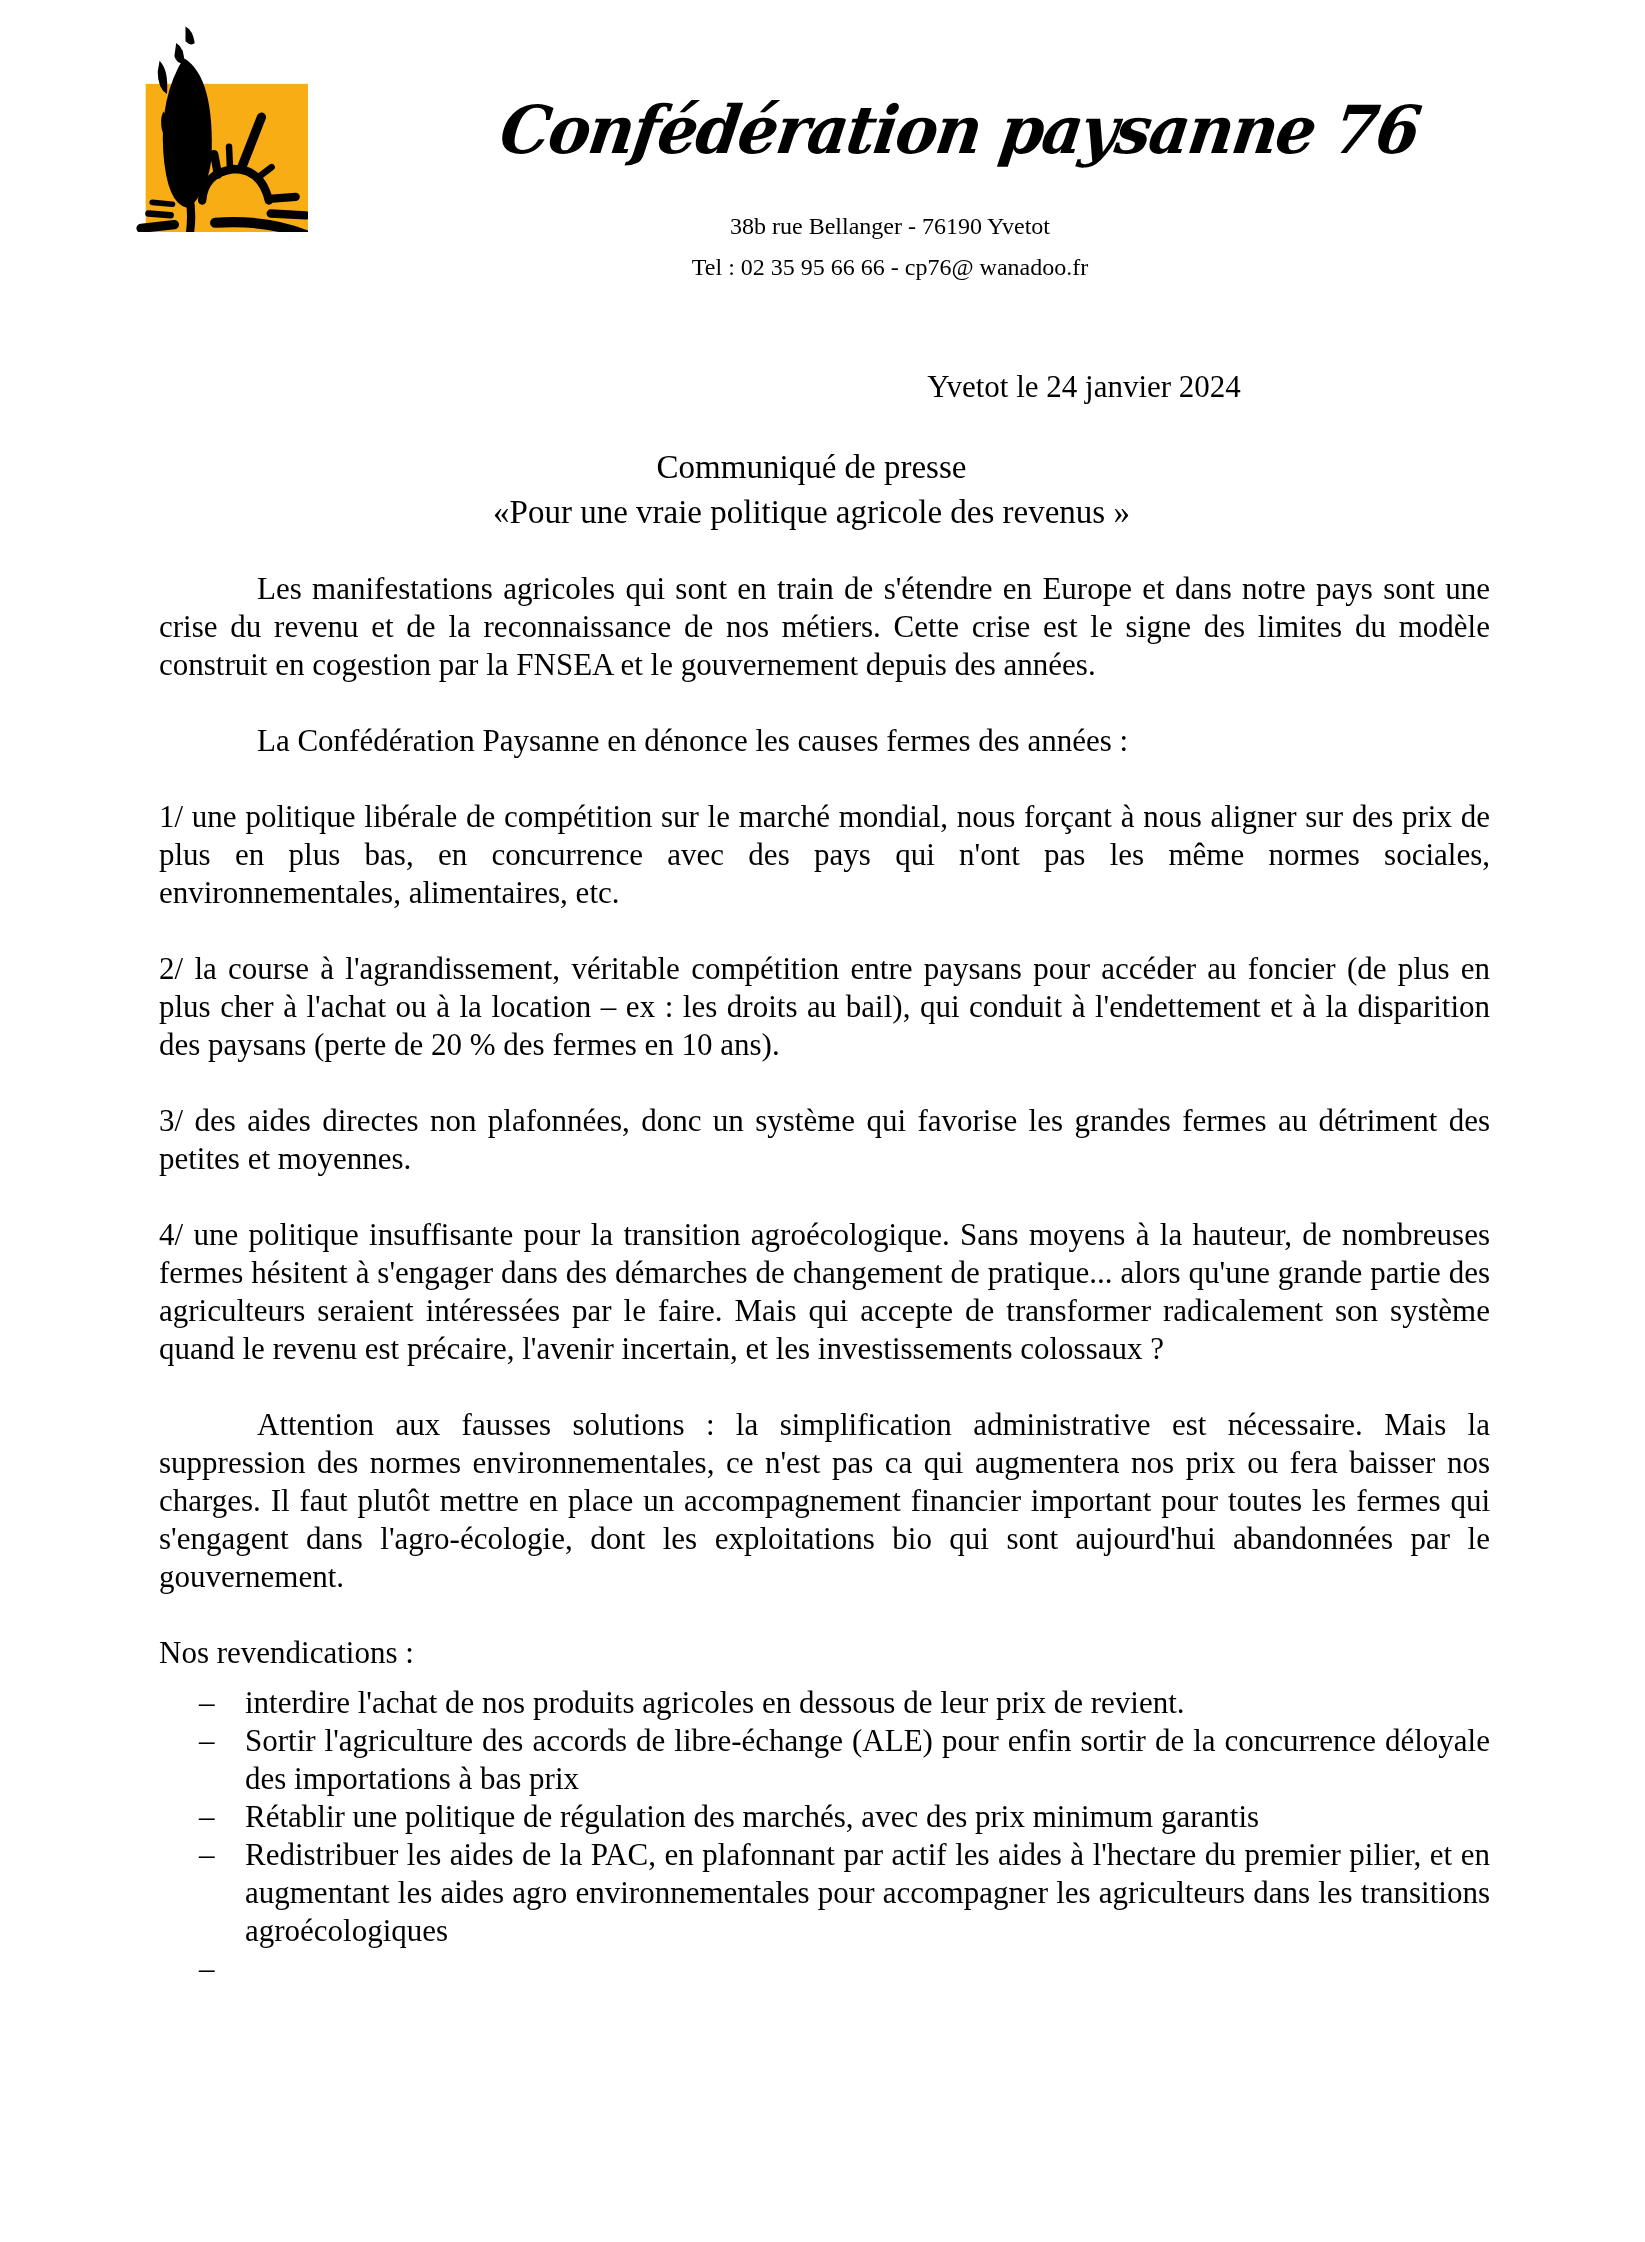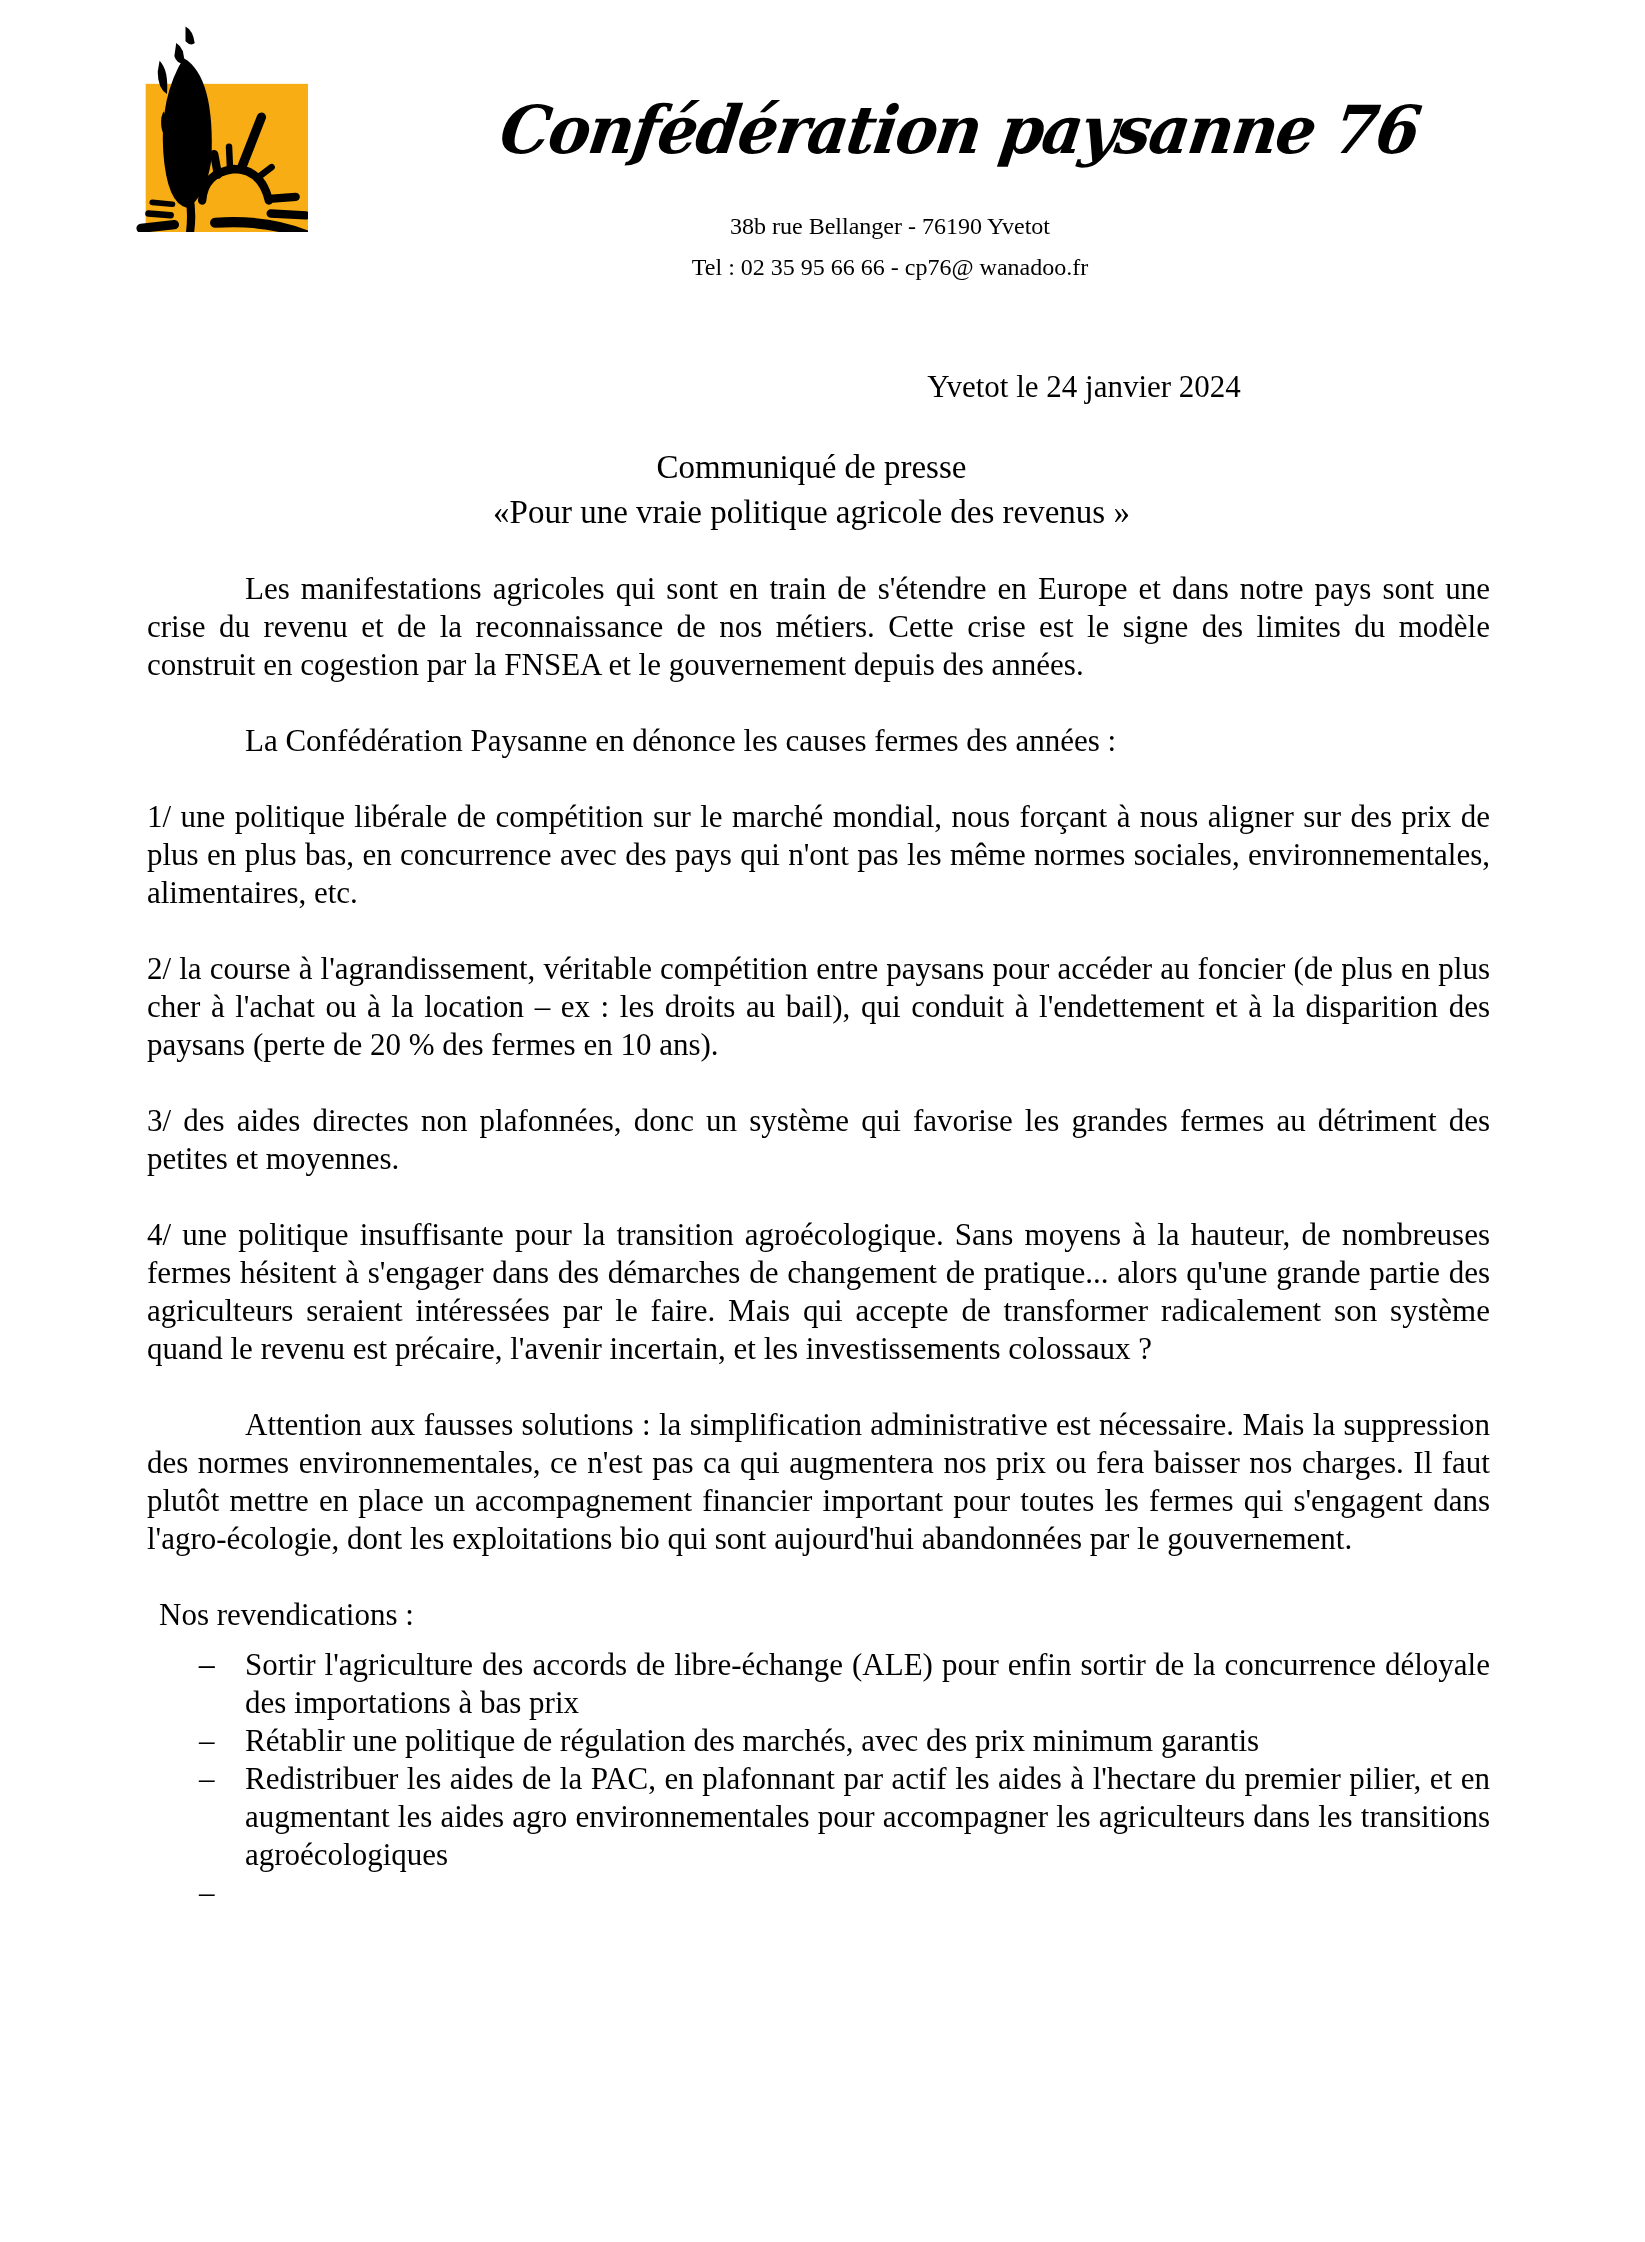--- a/index.html
+++ b/index.html
@@ -5,21 +5,21 @@
   html, body { margin: 0; padding: 0; background: #ffffff; }
   body { width: 1646px; height: 2243px; position: relative; overflow: hidden; color: #000; font-family: "Liberation Serif", "DejaVu Serif", serif; }
   .logo { position: absolute; left: 113px; top: 18.6px; width: 195px; height: 213px; }
   .org-title { position: absolute; left: 501px; top: 93px; width: 835px; font-family: "DejaVu Serif", serif; font-style: italic; font-weight: bold; font-size: 63px; letter-spacing: -1.9px; line-height: 74px; transform: skewX(-8deg) scaleY(1.05); white-space: nowrap; }
   .address { position: absolute; left: 519px; width: 742px; text-align: center; font-size: 24px; line-height: 41px; }
   .addr1 { top: 206px; }
   .addr2 { top: 247px; }
   .date { position: absolute; left: 890px; width: 388px; top: 367px; text-align: center; font-size: 31px; line-height: 39px; }
   .press { position: absolute; left: 371px; width: 881px; top: 445px; text-align: center; font-size: 33px; line-height: 45px; }
   .body { position: absolute; left: 147px; width: 1343px; top: 570px; font-size: 31px; line-height: 38px; text-align: justify; }
-  .body p { margin: 0 0 38px 0; }
+  .body p { margin: 0 0 38px 12px; }
   .indent { text-indent: 98px; }
   .list { margin: 0; padding: 0; list-style: none; }
   .list li { position: relative; padding-left: 98px; }
   .dash { position: absolute; left: 52px; top: 0; }
   .heading { margin: 12px; }
 </style>
 </head>
 <body>
 
 <div class="logo">
@@ -61,20 +61,20 @@
 <div class="body">
   <p class="indent">Les manifestations agricoles qui sont en train de s'étendre en Europe et dans notre pays sont une crise du revenu et de la reconnaissance de nos métiers. Cette crise est le signe des limites du modèle construit en cogestion par la FNSEA et le gouvernement depuis des années.</p>
   <p class="indent">La Confédération Paysanne en dénonce les causes fermes des années :</p>
   <p>1/ une politique libérale de compétition sur le marché mondial, nous forçant à nous aligner sur des prix de plus en plus bas, en concurrence avec des pays qui n'ont pas les même normes sociales, environnementales, alimentaires, etc.</p>
   <p>2/ la course à l'agrandissement, véritable compétition entre paysans pour accéder au foncier (de plus en plus cher à l'achat ou à la location – ex : les droits au bail), qui conduit à l'endettement et à la disparition des paysans (perte de 20 % des fermes en 10 ans).</p>
   <p>3/ des aides directes non plafonnées, donc un système qui favorise les grandes fermes au détriment des petites et moyennes.</p>
   <p>4/ une politique insuffisante pour la transition agroécologique. Sans moyens à la hauteur, de nombreuses fermes hésitent à s'engager dans des démarches de changement de pratique... alors qu'une grande partie des agriculteurs seraient intéressées par le faire. Mais qui accepte de transformer radicalement son système quand le revenu est précaire, l'avenir incertain, et les investissements colossaux ?</p>
   <p class="indent">Attention aux fausses solutions : la simplification administrative est nécessaire. Mais la suppression des normes environnementales, ce n'est pas ca qui augmentera nos prix ou fera baisser nos charges. Il faut plutôt mettre en place un accompagnement financier important pour toutes les fermes qui s'engagent dans l'agro-écologie, dont les exploitations bio qui sont aujourd'hui abandonnées par le gouvernement.</p>
   <div class="heading">Nos revendications :</div>
   <ul class="list">
-    <li><span class="dash">–</span></li>
+    <li><span class="dash">–</span><span>interdire l'achat de nos produits agricoles en dessous de leur prix de revient.</span></li>
     <li><span class="dash">–</span><span>Sortir l'agriculture des accords de libre-échange (ALE) pour enfin sortir de la concurrence déloyale des importations à bas prix</span></li>
     <li><span class="dash">–</span><span>Rétablir une politique de régulation des marchés, avec des prix minimum garantis</span></li>
     <li><span class="dash">–</span><span>Redistribuer les aides de la PAC, en plafonnant par actif les aides à l'hectare du premier pilier, et en augmentant les aides agro environnementales pour accompagner les agriculteurs dans les transitions agroécologiques</span></li>
     <li><span class="dash">–</span></li>
   </ul>
 </div>
 
 
 </body></html>

